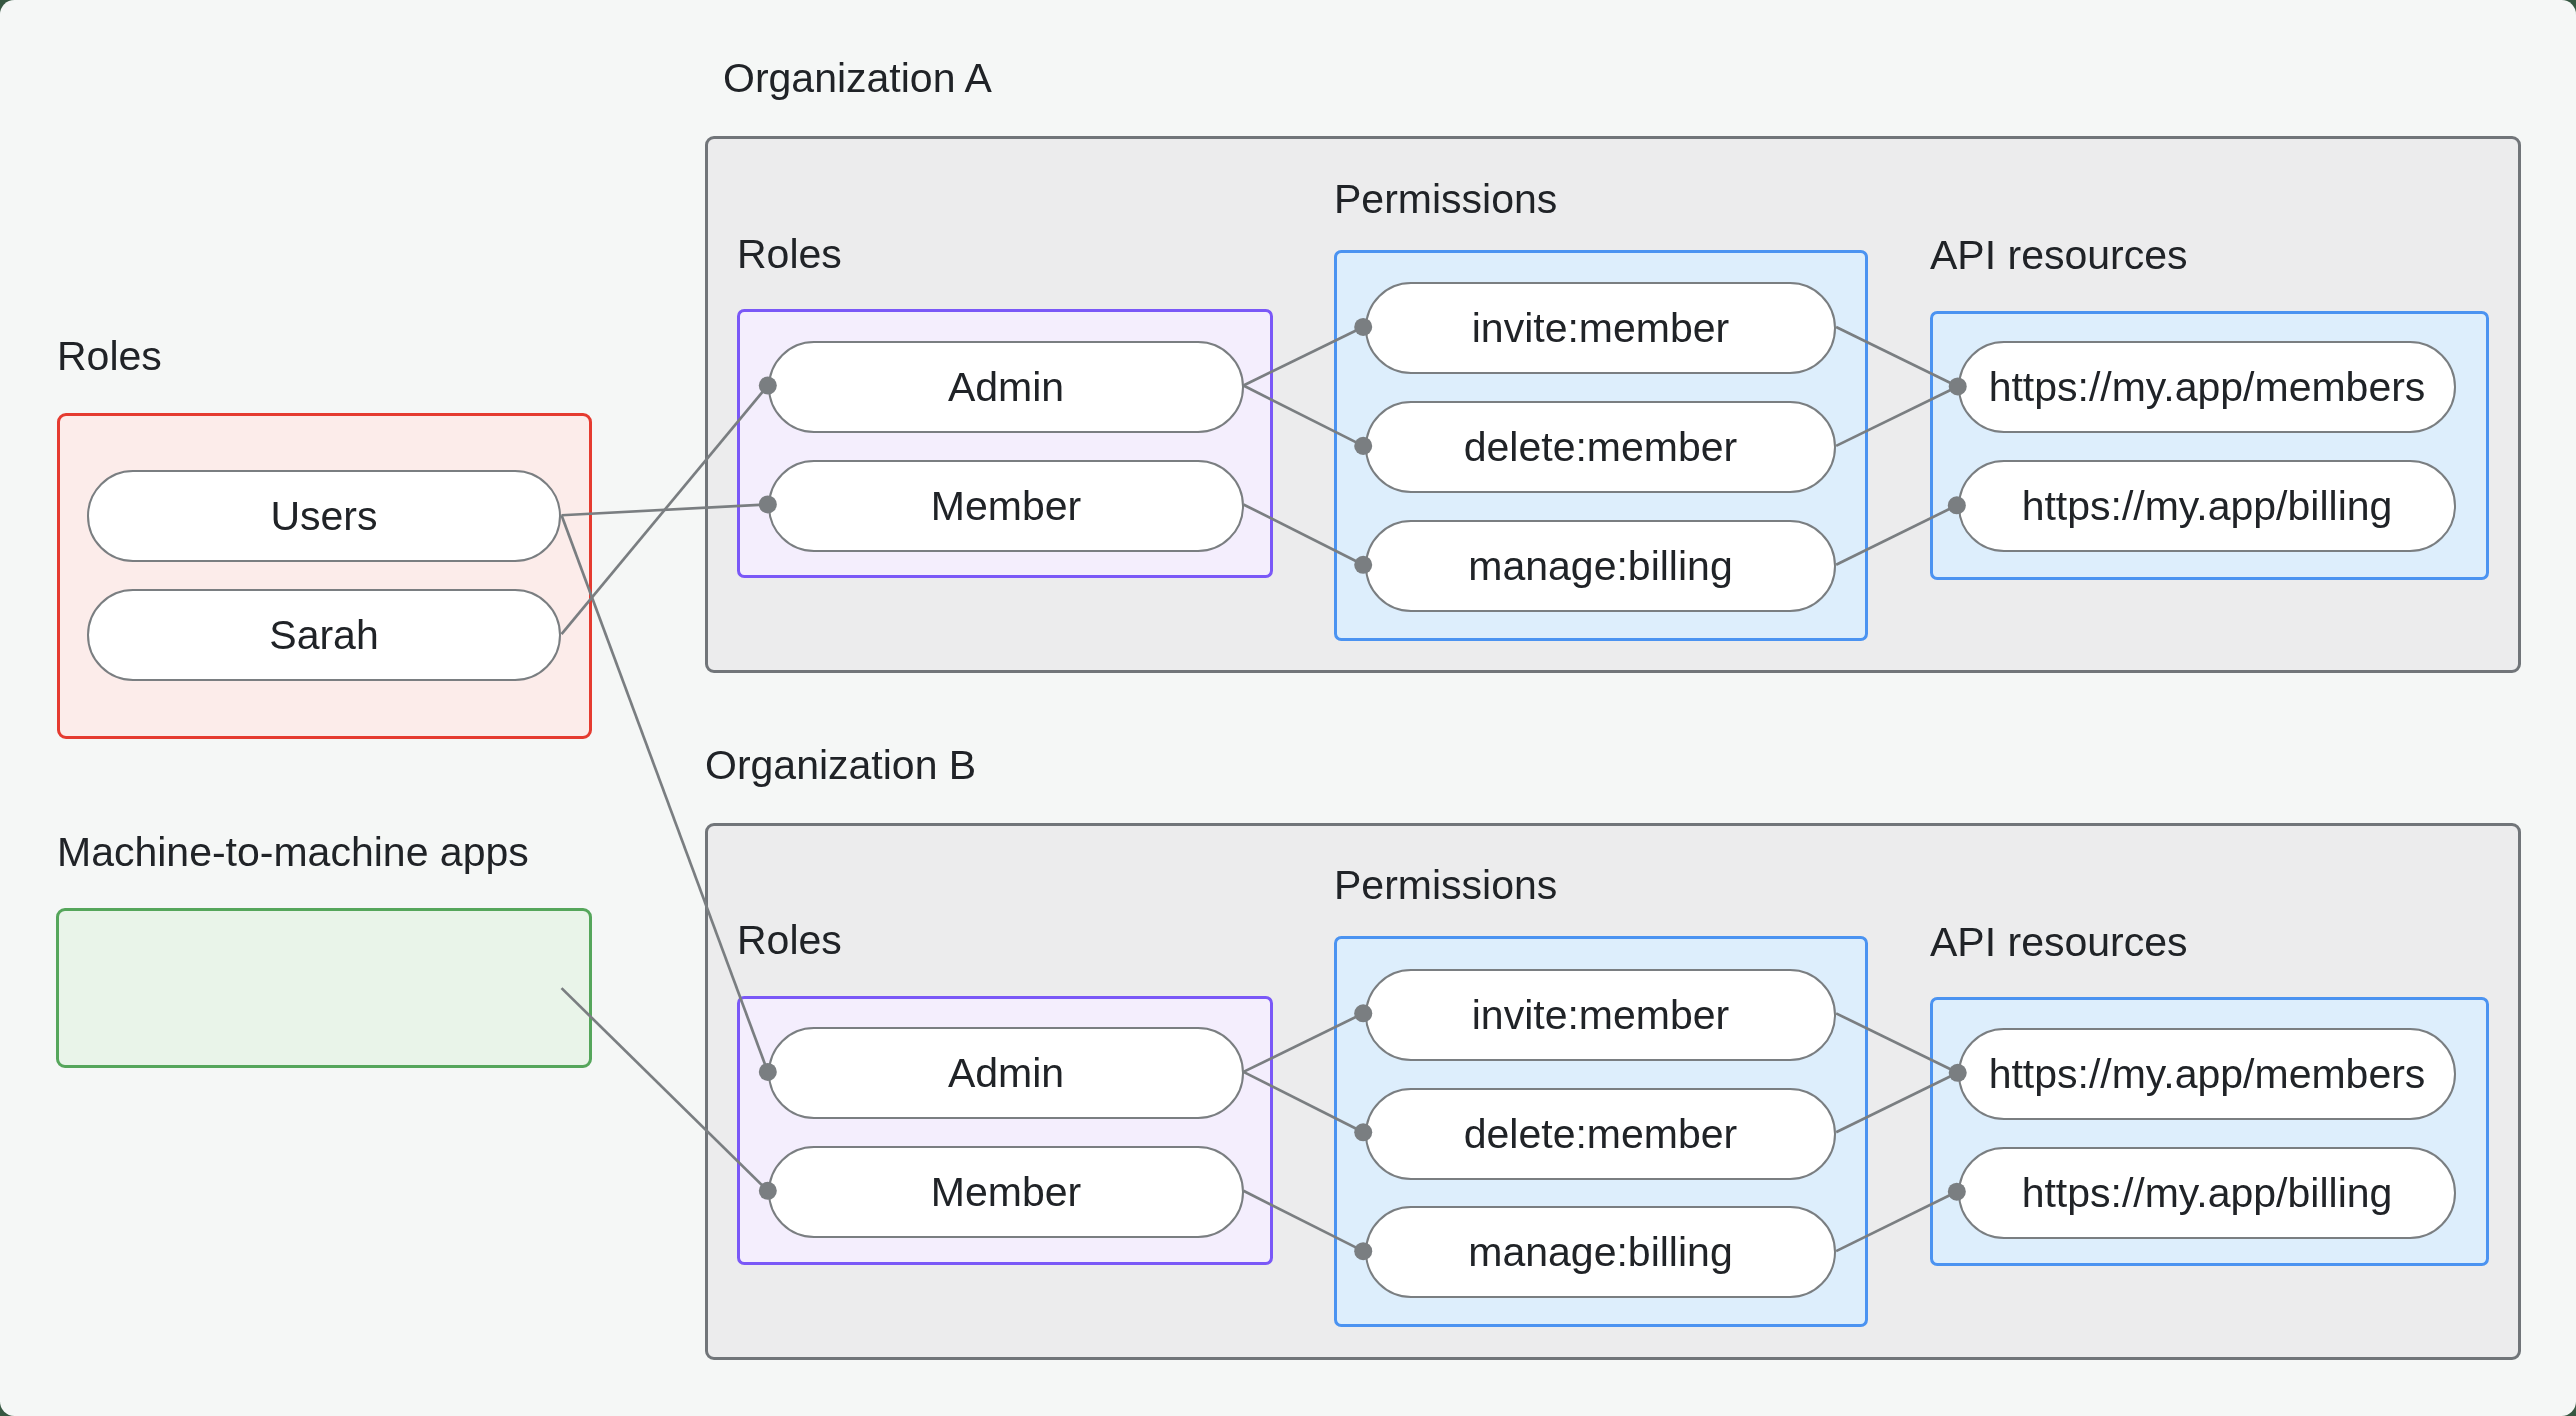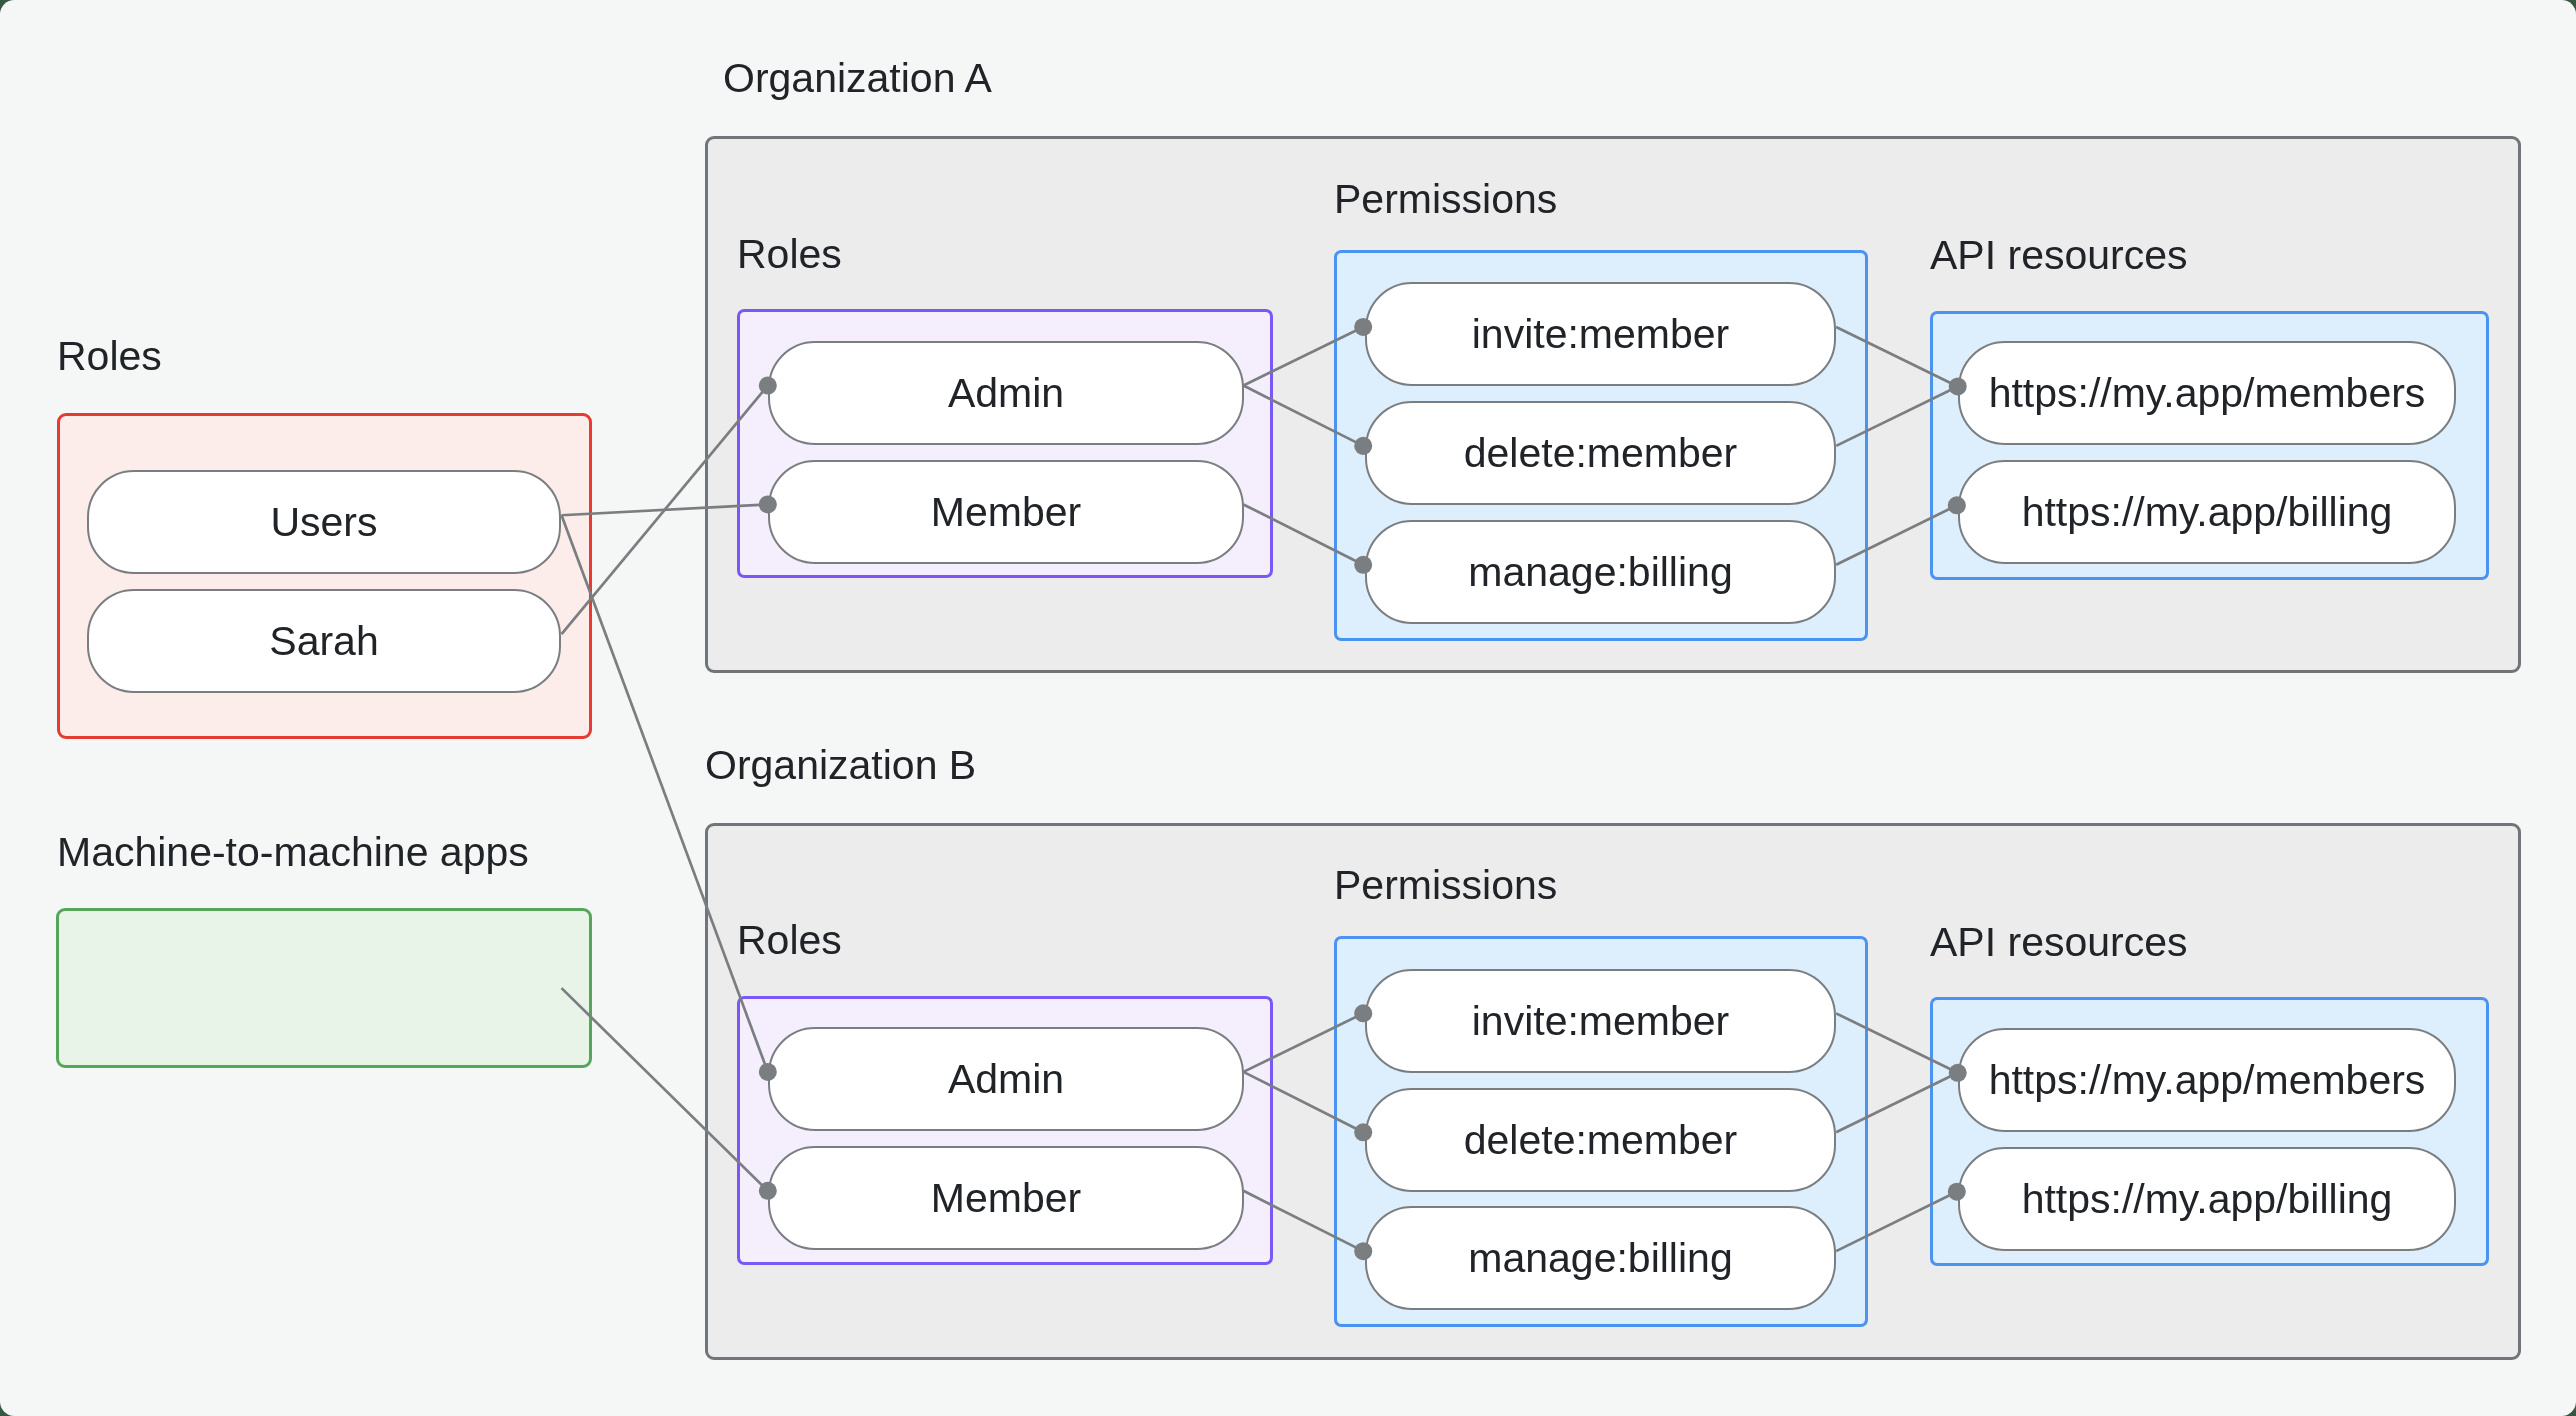--- a/index.html
+++ b/index.html
@@ -25,21 +25,21 @@
     position:absolute;font-size:41px;line-height:47px;font-weight:500;
     white-space:nowrap;color:var(--text);
   }
   .gbox{position:absolute;box-sizing:border-box;border-radius:9px;}
   .gbox.org{background:var(--org-fill);border:3.6px solid var(--org-border);}
   .gbox.red{background:var(--red-fill);border:3.6px solid var(--red-border);}
   .gbox.green{background:var(--green-fill);border:3.6px solid var(--green-border);}
   .gbox.purple{background:var(--purple-fill);border:3.6px solid var(--purple-border);border-radius:7.2px;}
   .gbox.blue{background:var(--blue-fill);border:3.6px solid var(--blue-border);border-radius:7.2px;}
   .pill{
-    position:absolute;box-sizing:border-box;height:104px;
+    position:absolute;box-sizing:border-box;height:92px;
     background:var(--pill-fill);border:2.7px solid var(--line);border-radius:47px;
     display:flex;align-items:center;justify-content:center;
     font-size:41px;font-weight:500;white-space:nowrap;
   }
   svg.edges{position:absolute;inset:0;z-index:10;pointer-events:none;}
   svg.edges line{stroke:var(--line);stroke-width:3px;}
   svg.edges circle{fill:var(--line);}
 </style>
 </head>
 <body>

